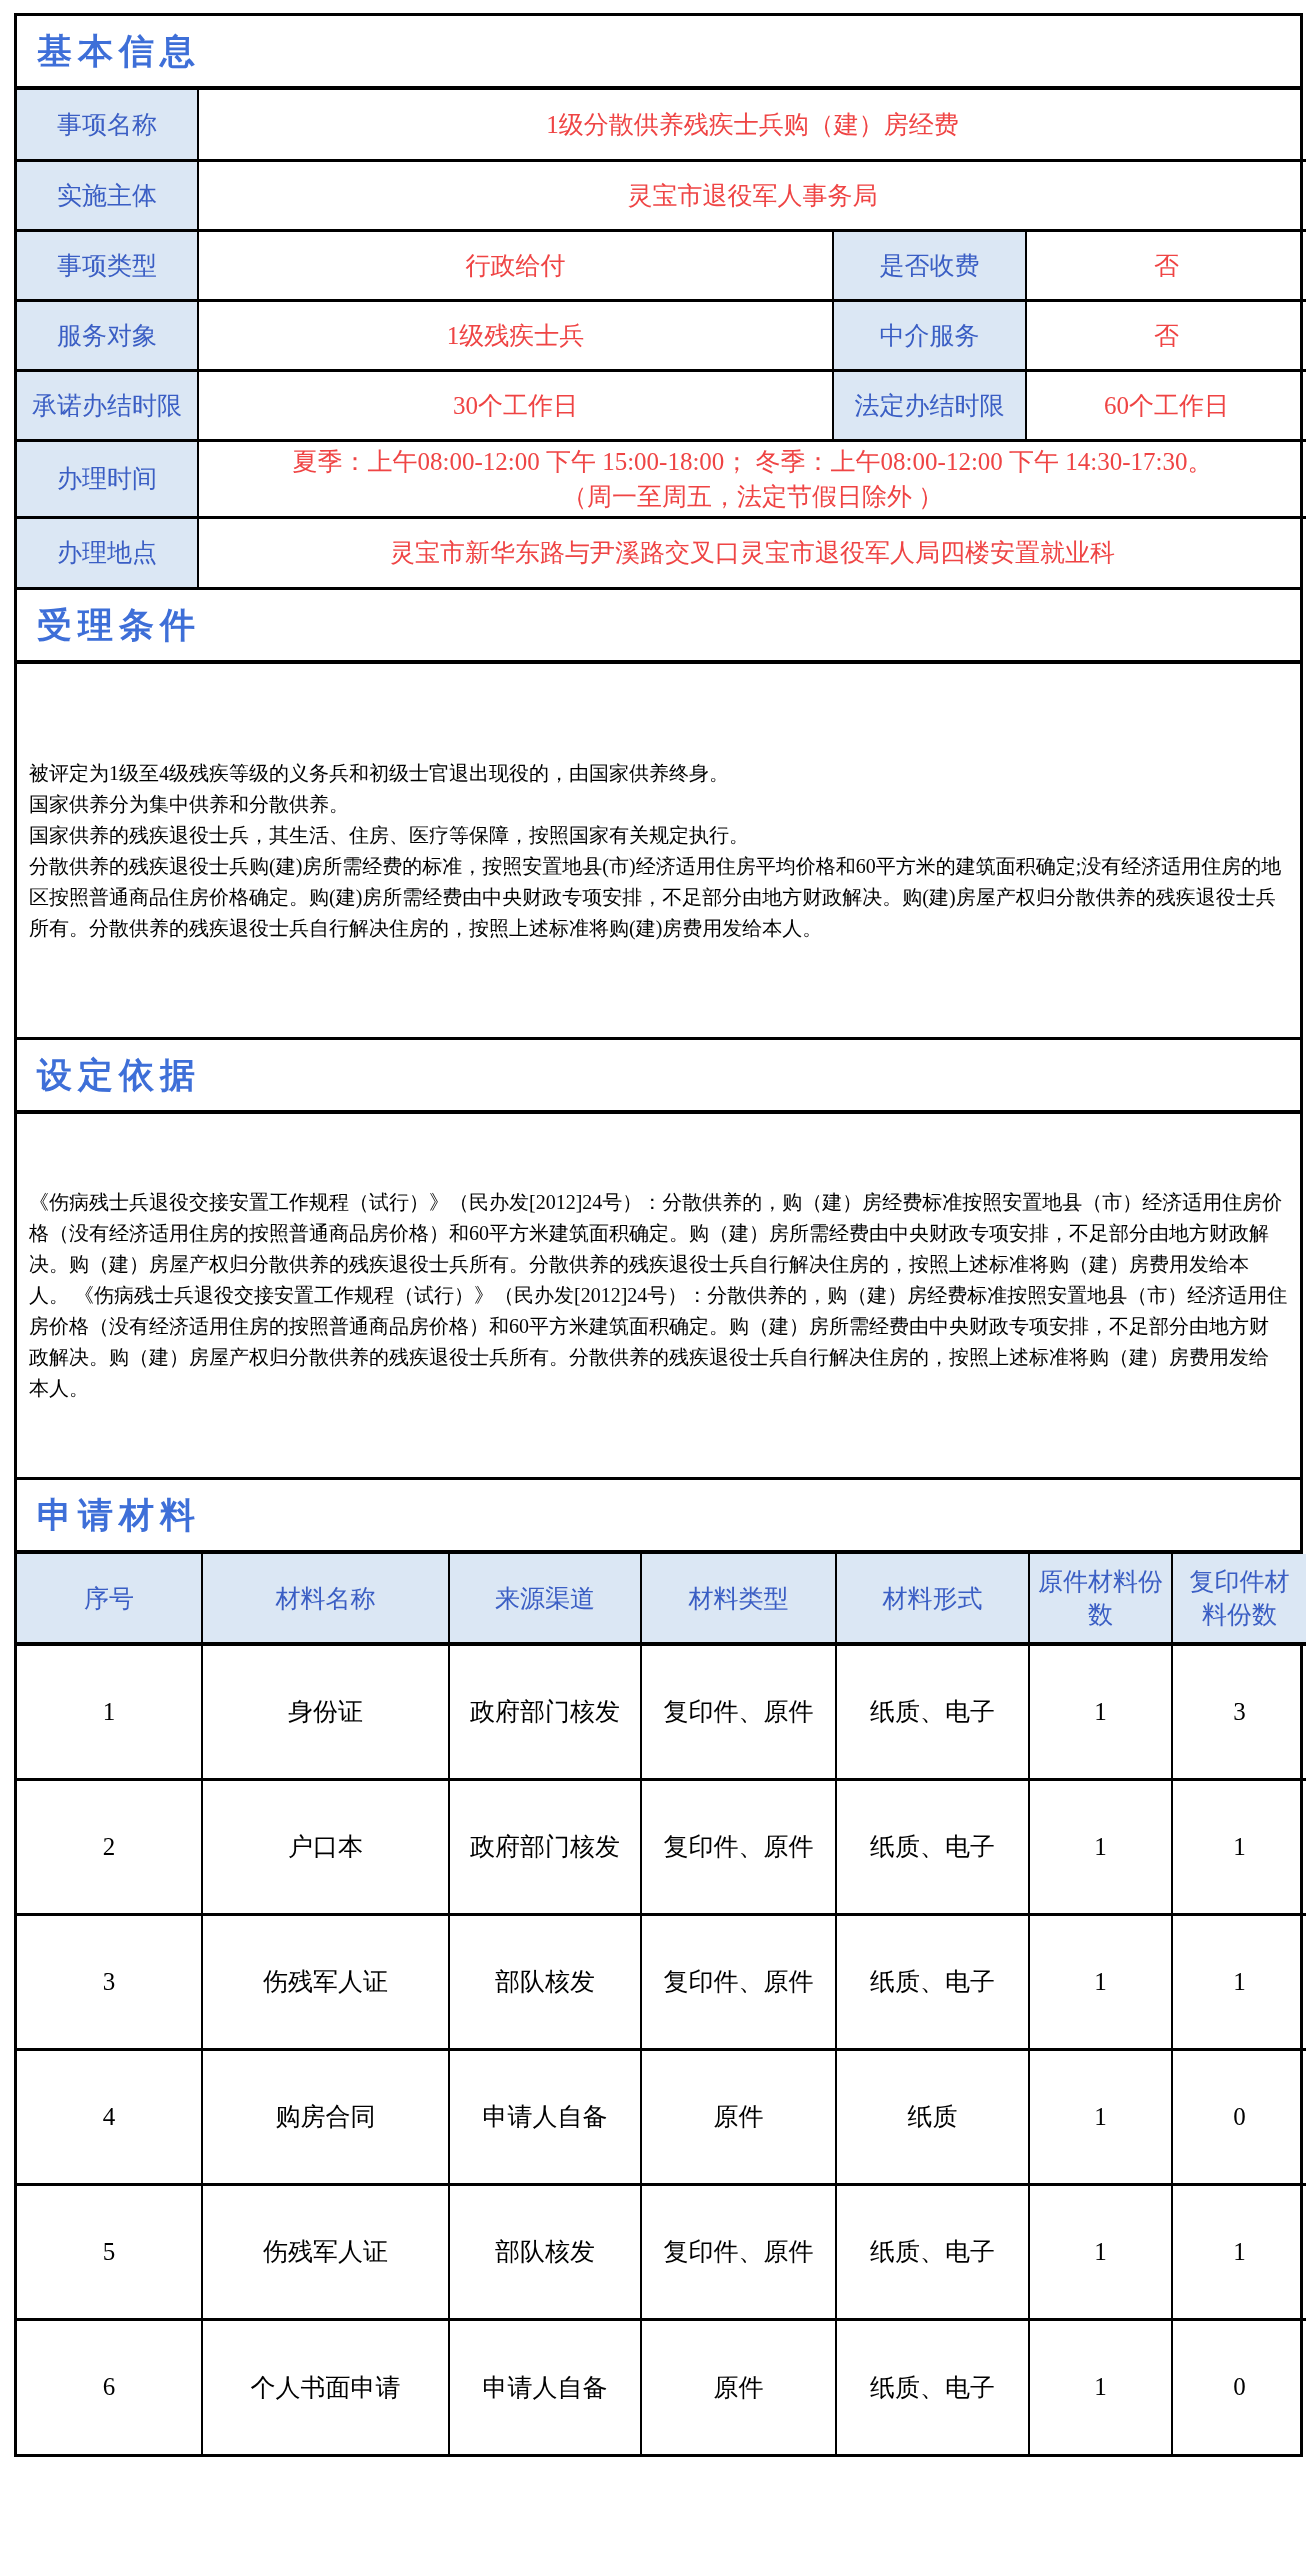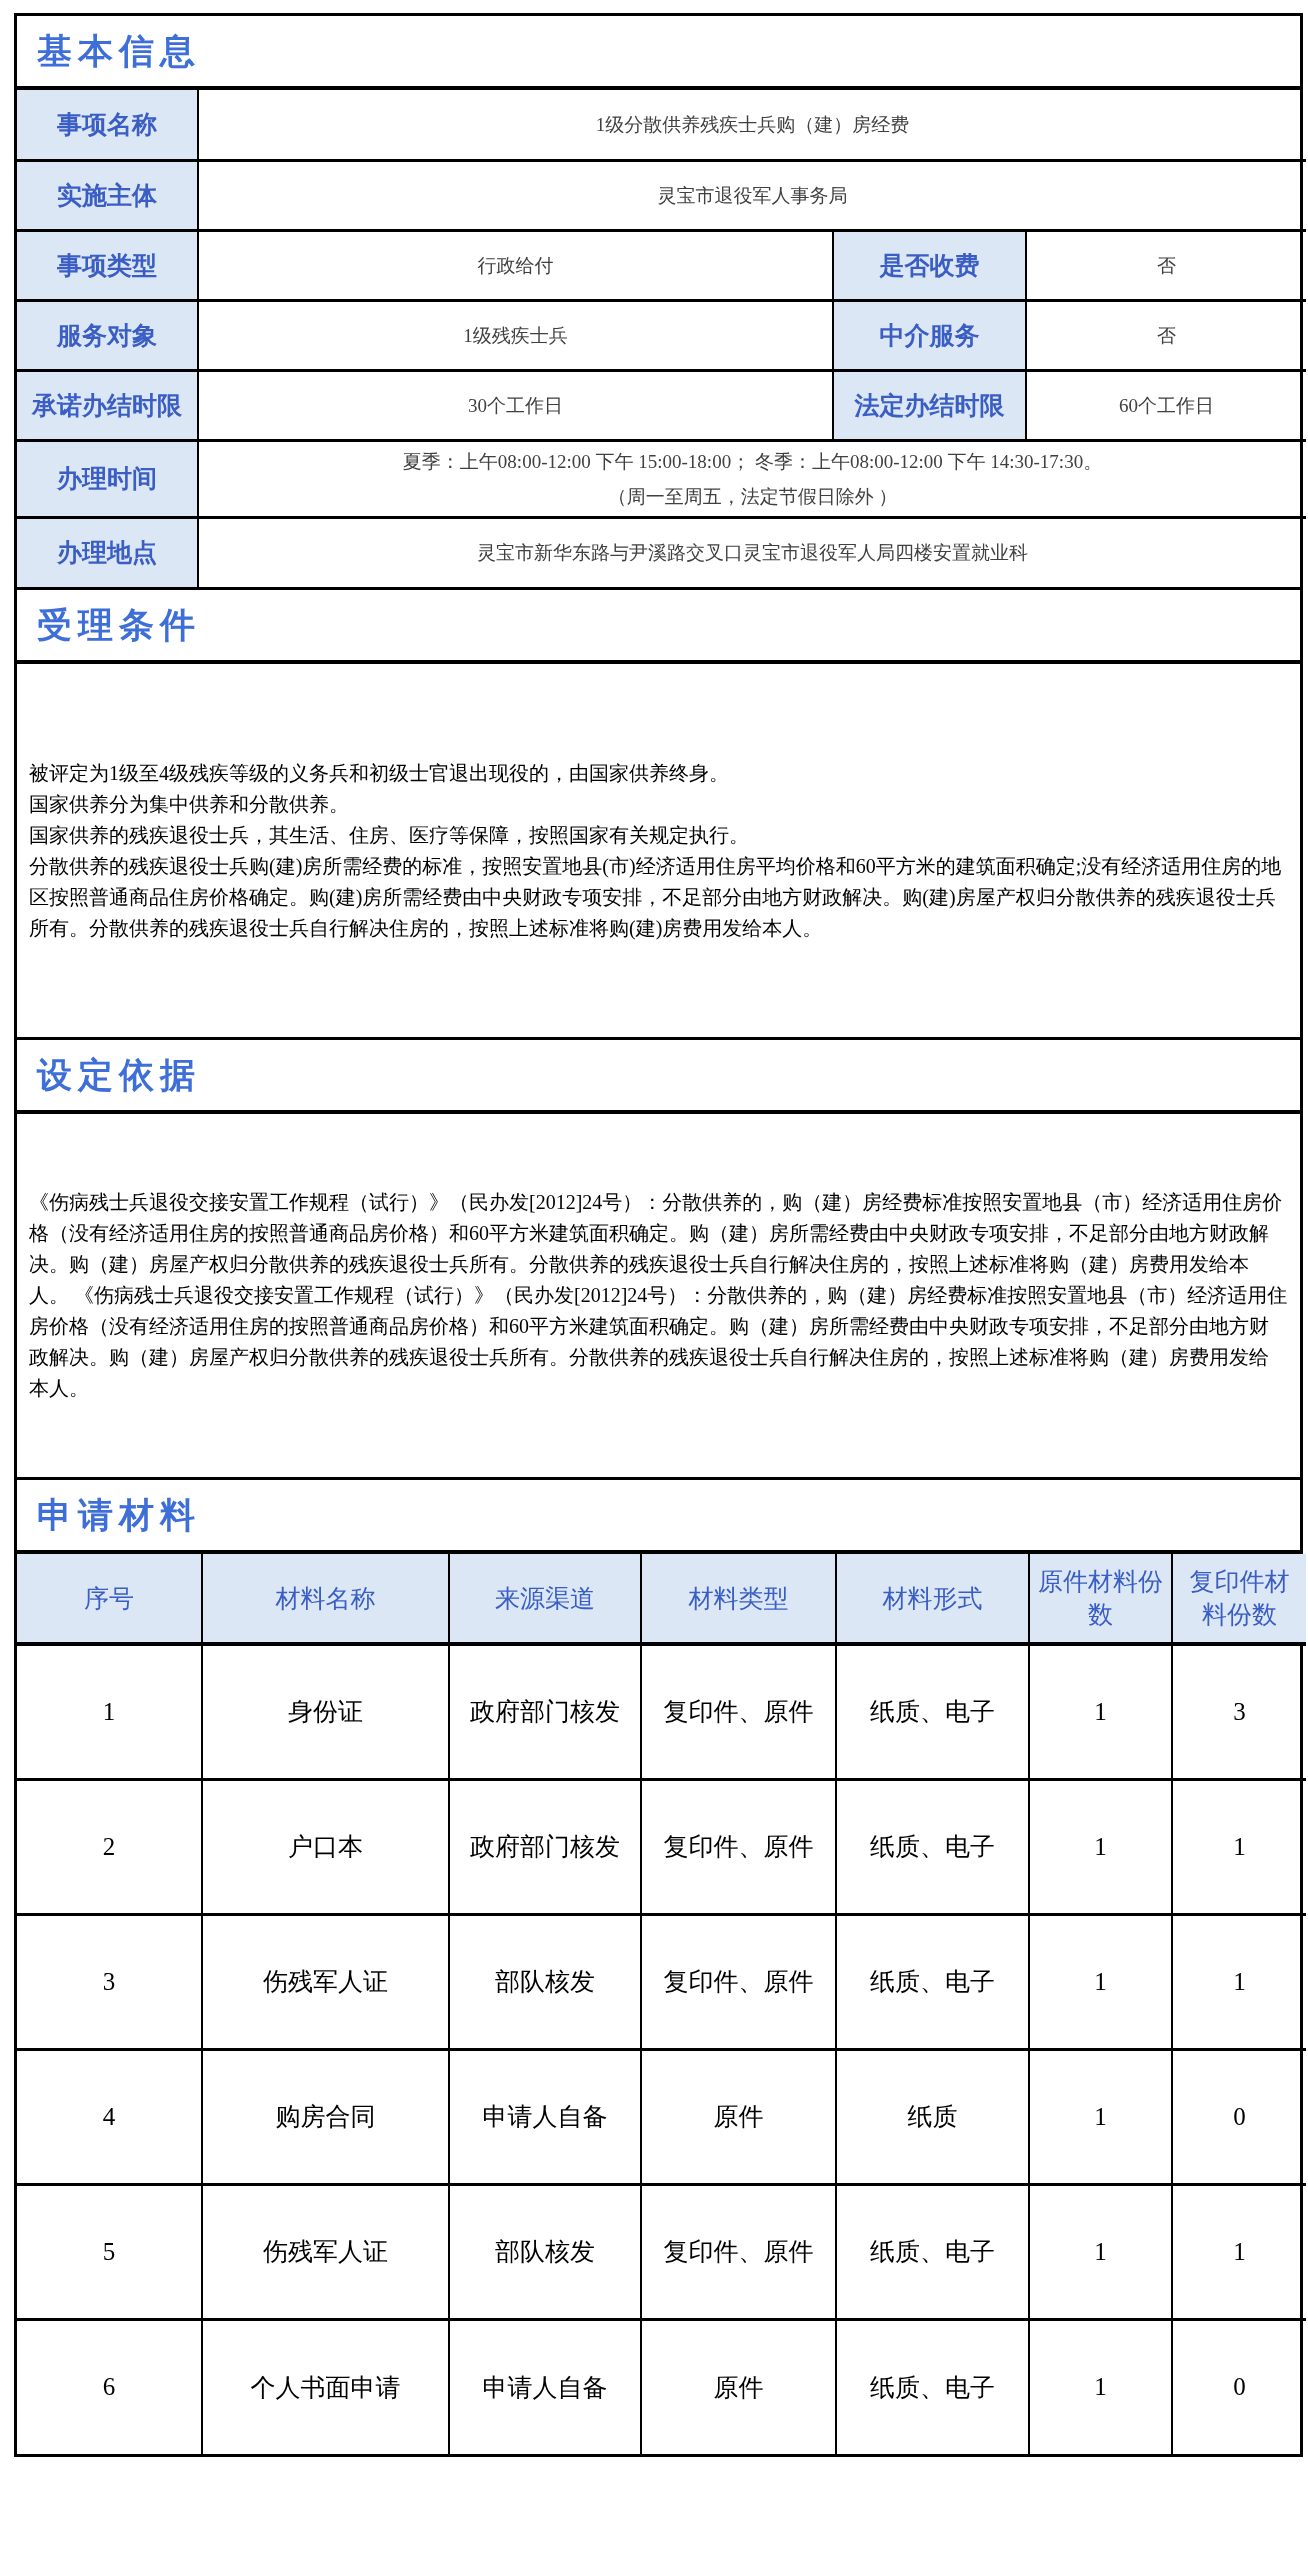--- a/index.html
+++ b/index.html
@@ -13,22 +13,22 @@
     font-family:"Liberation Sans","DejaVu Sans",sans-serif;
     font-weight:bold;font-size:35px;letter-spacing:6px;color:#3E6FD8;
   }
   table{border-collapse:collapse;width:100%;table-layout:fixed;}
   td,th{border:2px solid #000;border-top-width:3px;border-bottom-width:3px;
     text-align:center;vertical-align:middle;padding:2px 6px;box-sizing:border-box;}
   td:first-child,th:first-child{border-left:none;}
   td:last-child,th:last-child{border-right:none;}
   tr:first-child>td,tr:first-child>th{border-top:none;}
   tbody tr:last-child>td{border-bottom:none;}
-  .label-cell{background:#DBE7F4;color:#3A5EC4;font-size:25px;font-weight:bold;}
-  .value-cell{color:#404040;font-size:19px;white-space:pre-line;line-height:35px;margin-top:17px;}
+  .label-cell{background:#DBE7F4;color:#3A5EC4;font-size:25px;}
+  .value-cell{color:#ef4444;font-size:25px;white-space:pre-line;line-height:35px;margin-top:17px;}
   .info-table td{height:70px;}
   .mat-table thead th{height:90px;border-bottom-width:4px;background:#DBE7F4;
     color:#3A5EC4;font-weight:normal;font-size:25px;line-height:33px;}
   .mat-table tbody td{height:135px;font-size:25px;}
   .section-body{display:flex;flex-direction:column;justify-content:center;
     padding:0 12px;font-size:20px;line-height:31px;}
   .section-body p{margin:0;}
   #acceptance-body{height:373px;}
   #basis-body{height:363px;}
 </style>

